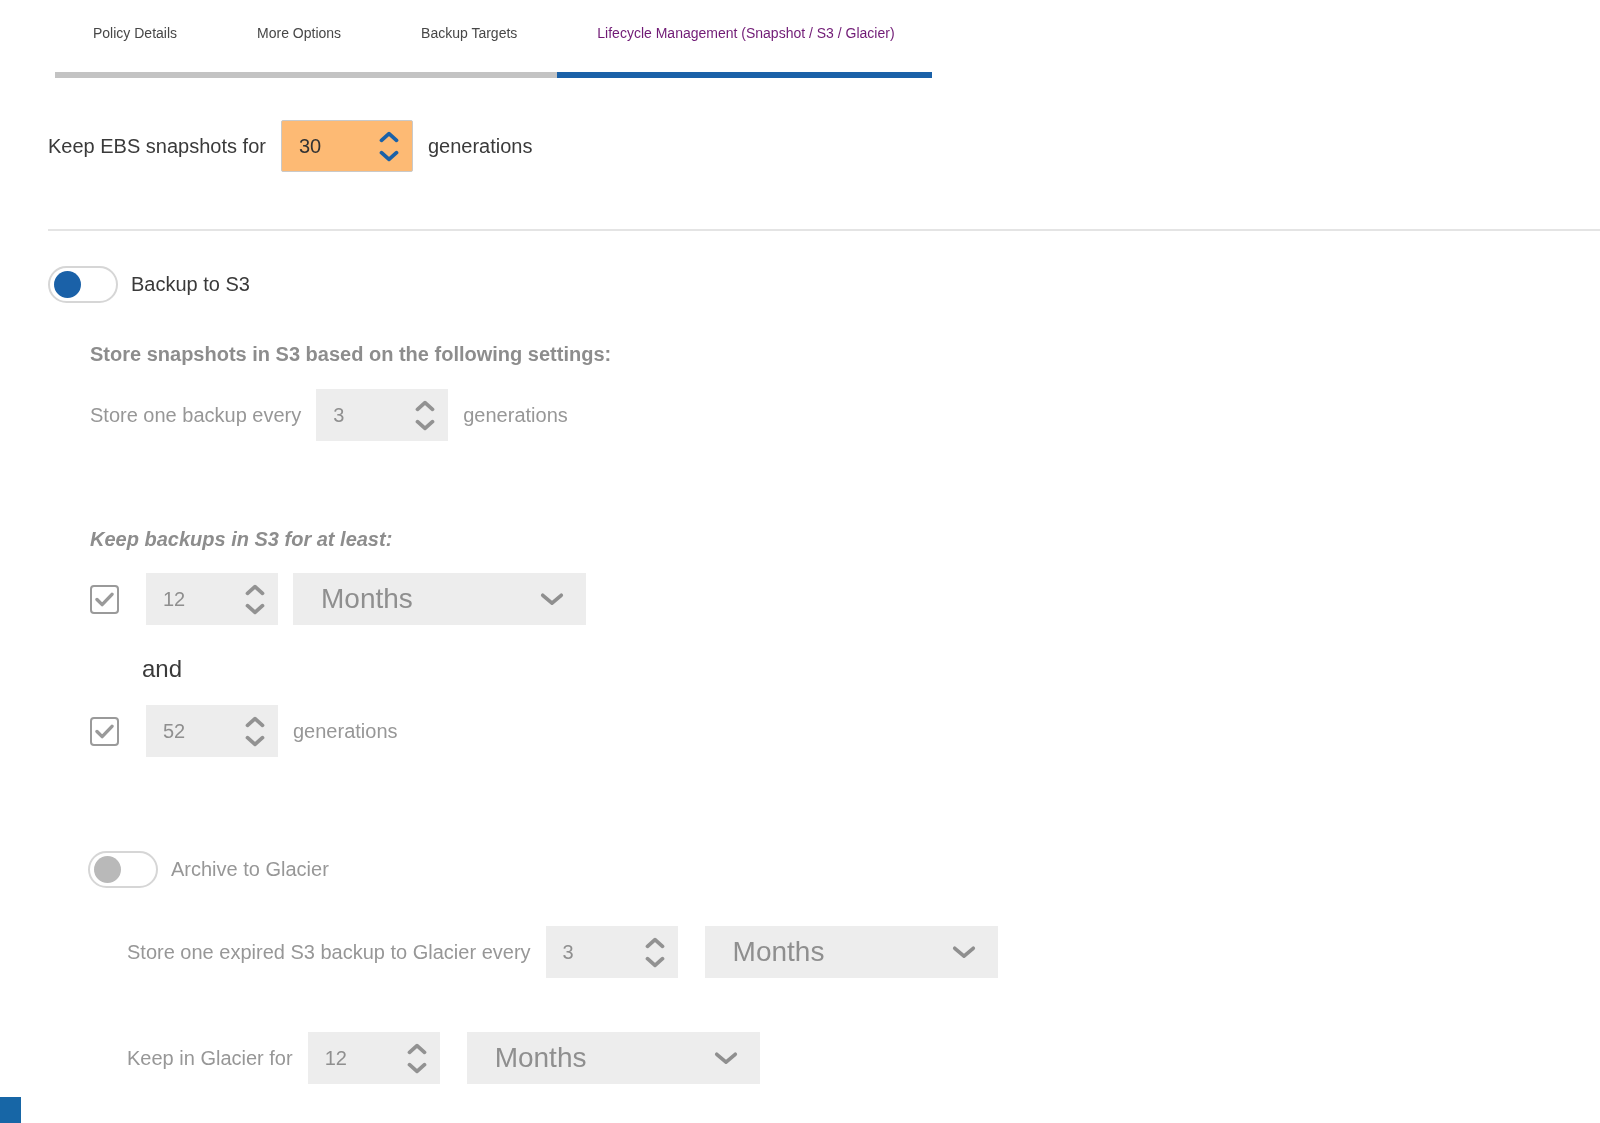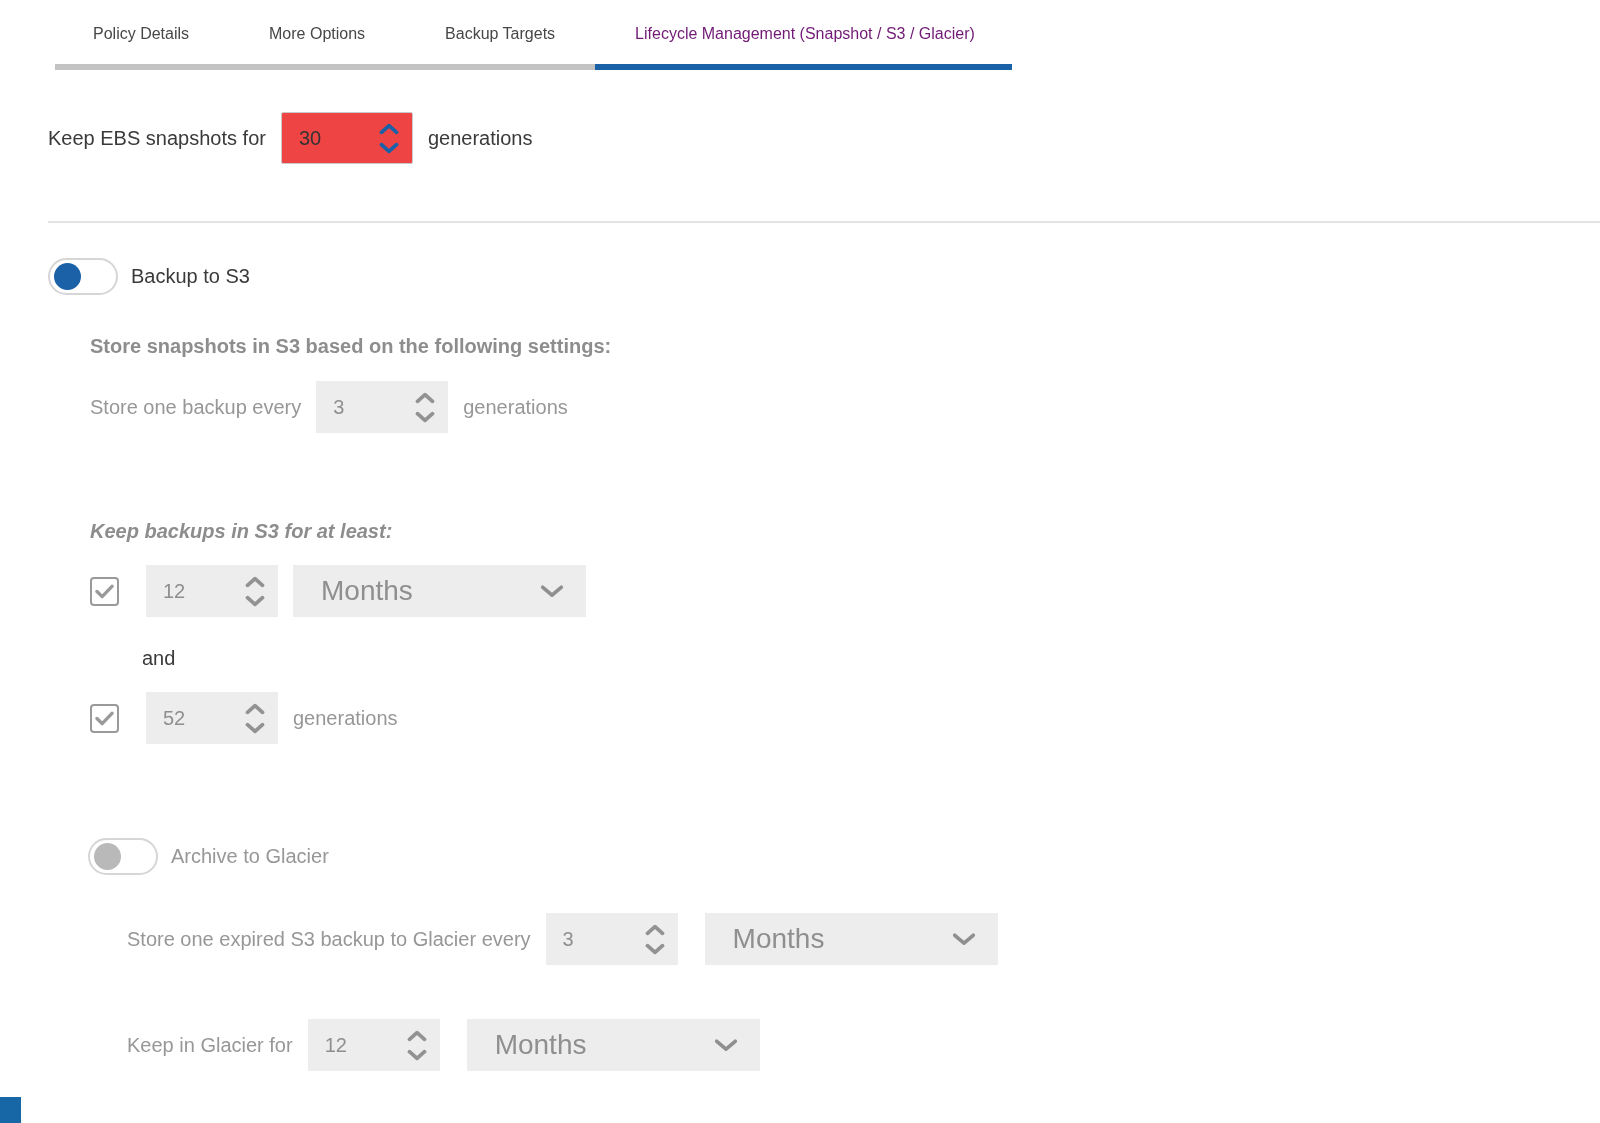--- a/index.html
+++ b/index.html
@@ -6,41 +6,41 @@
   body {
     width:1600px; height:1123px; position:relative; overflow:hidden;
     background:#ffffff;
     font-family:"Liberation Sans", sans-serif;
     -webkit-font-smoothing:antialiased;
   }
 
   
   .tabbar { display:flex; padding-left:55px; align-items:stretch; }
   .tab {
-    font-size:16px; color:#474747; white-space:nowrap;
-    padding:25px 40px 21px 40px;
+    font-size:14px; color:#474747; white-space:nowrap;
+    padding:25px 40px 31px 40px;
     border-bottom:6px solid #c3c3c3;
     cursor:pointer;
   }
   .tab:first-child { padding-left:38px; }
   .tab.active { border-bottom-color:#1a61a8; padding-right:37px; color:#701a75; }
 
   
   .row { display:flex; align-items:center; gap:15px; }
   .lbl { font-size:20px; }
   .dark { color:#3a3a3a; }
   .gray { color:#979797; }
   .heading { font-size:20px; font-weight:bold; color:#8d8d8d; }
 
   
   .spinner {
     width:132px; height:52px; box-sizing:border-box;
     display:flex; align-items:center; justify-content:space-between;
   }
-  .spinner.enabled { background:#ef4444; border:1px solid #c9c9c9; border-radius:2px; }
+  .spinner.enabled { background:#fdba74; border:1px solid #c9c9c9; border-radius:2px; }
   .spinner.disabled { background:#ededed; border:none; }
   .spin-val { font-size:20px; padding-left:17px; }
   .spinner.enabled .spin-val { color:#333333; }
   .spinner.disabled .spin-val { color:#8f8f8f; }
   .arrows { display:flex; flex-direction:column; gap:7px; padding-right:13px; line-height:0; }
   .spinner.enabled .arrows { color:#1a61a8; }
   .spinner.disabled .arrows { color:#929292; }
 
   
   .dropdown {
@@ -69,21 +69,21 @@
   .toggle.off .knob { background:#b9b9b9; }
 
   
   .row-ebs            { margin:42px 0 0 48px; }
   .divider            { margin:57px 0 0 48px; height:2px; background:#e4e4e4; }
   .row-toggle-s3      { margin:35px 0 0 48px; }
   .heading-settings   { margin:40px 0 0 90px; }
   .row-store          { margin:23px 0 0 90px; }
   .heading-keep       { margin:87px 0 0 90px;font-style:italic; }
   .row-cb1            { margin:22px 0 0 90px; }
-  .and-lbl            { margin:30px 0 0 142px; font-size:20px; color:#3a3a3a; }
+  .and-lbl            { margin:30px 0 0 142px; font-size:24px; color:#3a3a3a; }
   .row-cb2            { margin:22px 10px 0 90px;align-items:center; }
   .row-toggle-glacier { margin:94px 0 0 88px; }
   .row-move           { margin:38px 0 0 127px; }
   .row-keepg          { margin:54px 0 0 127px; }
   .row-move .dropdown, .row-keepg .dropdown { margin-left:12px; }
 
   .corner-blue {
     position:absolute; left:0; bottom:0; width:21px; height:26px; background:#1766a6;
   }
 </style>

